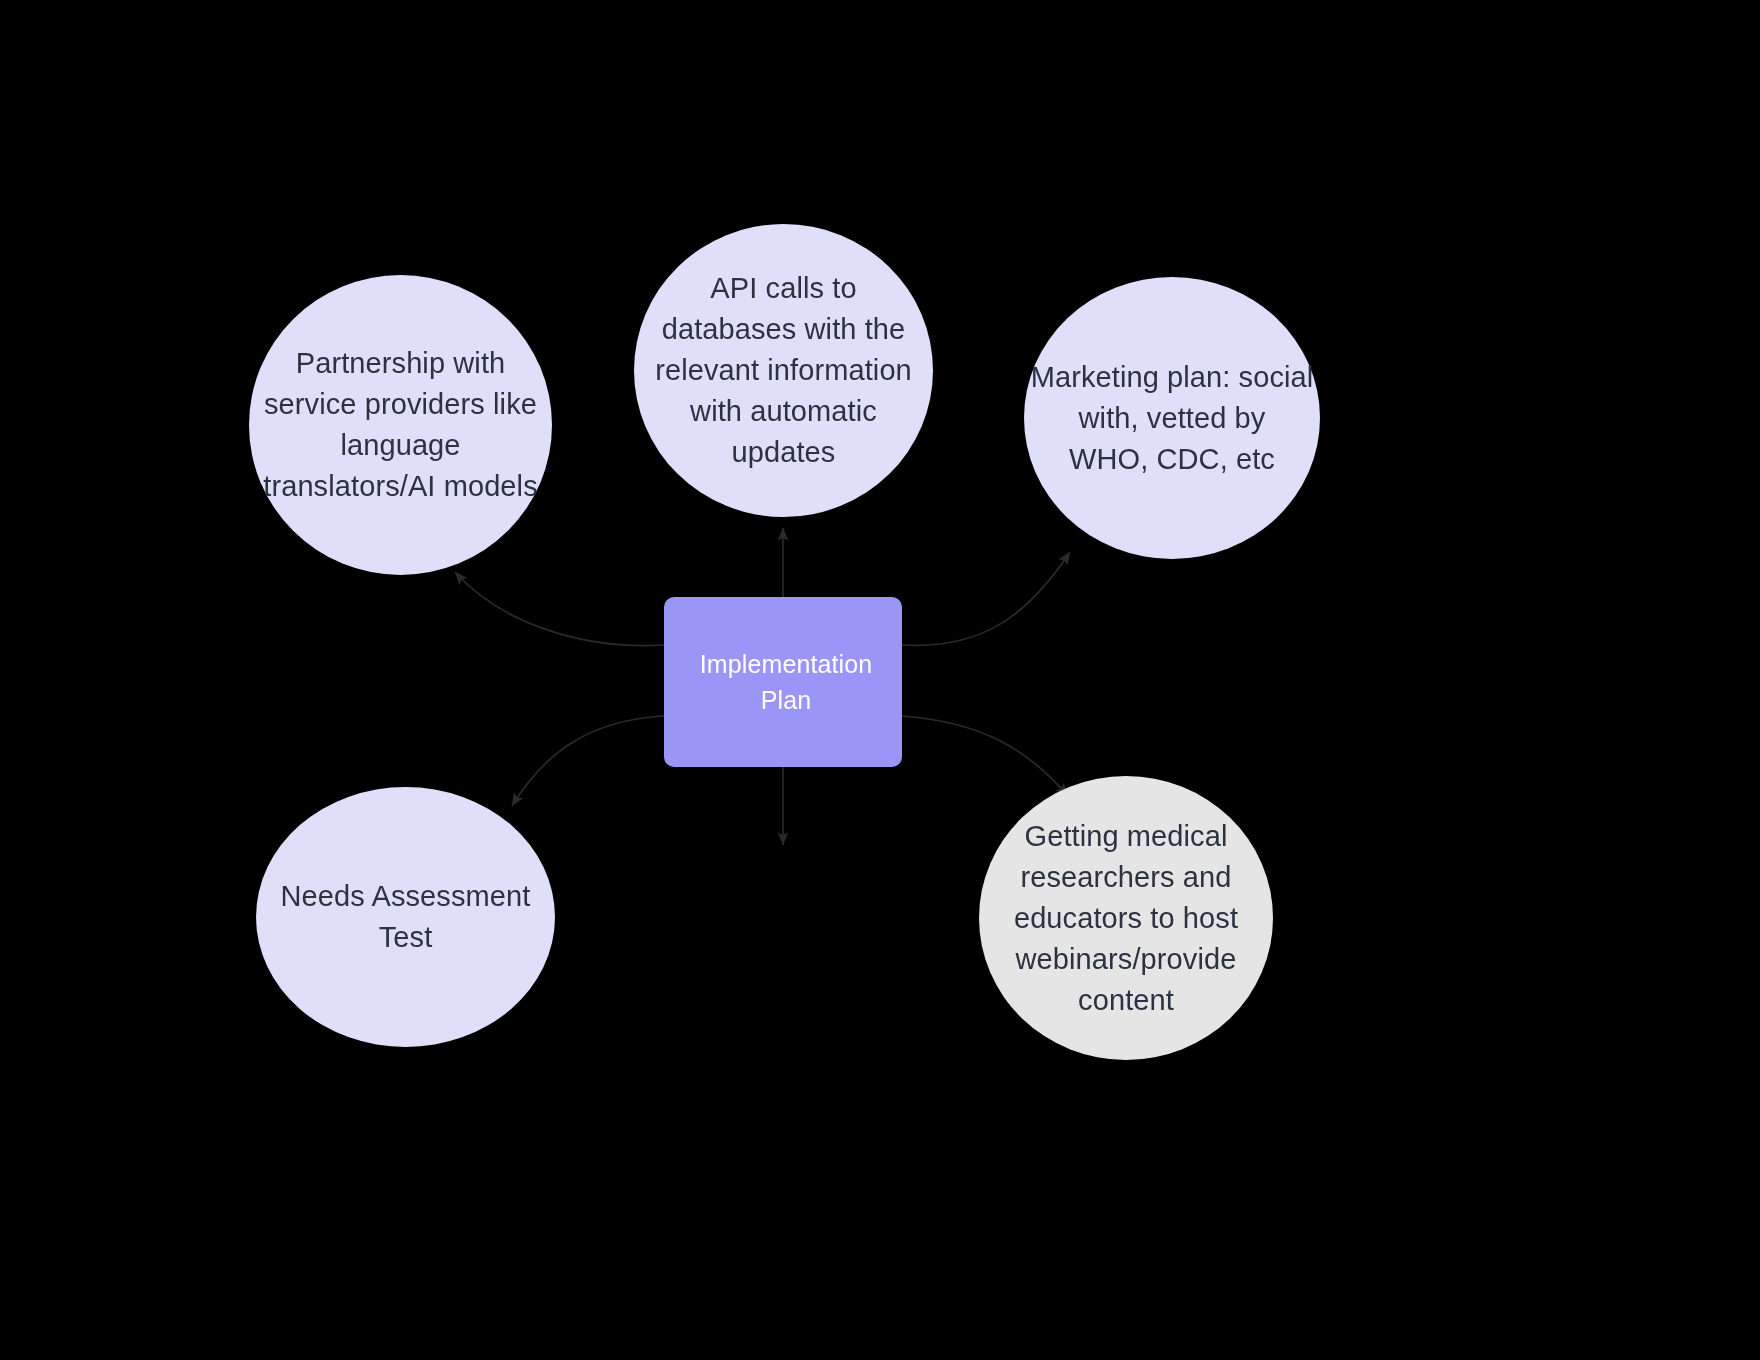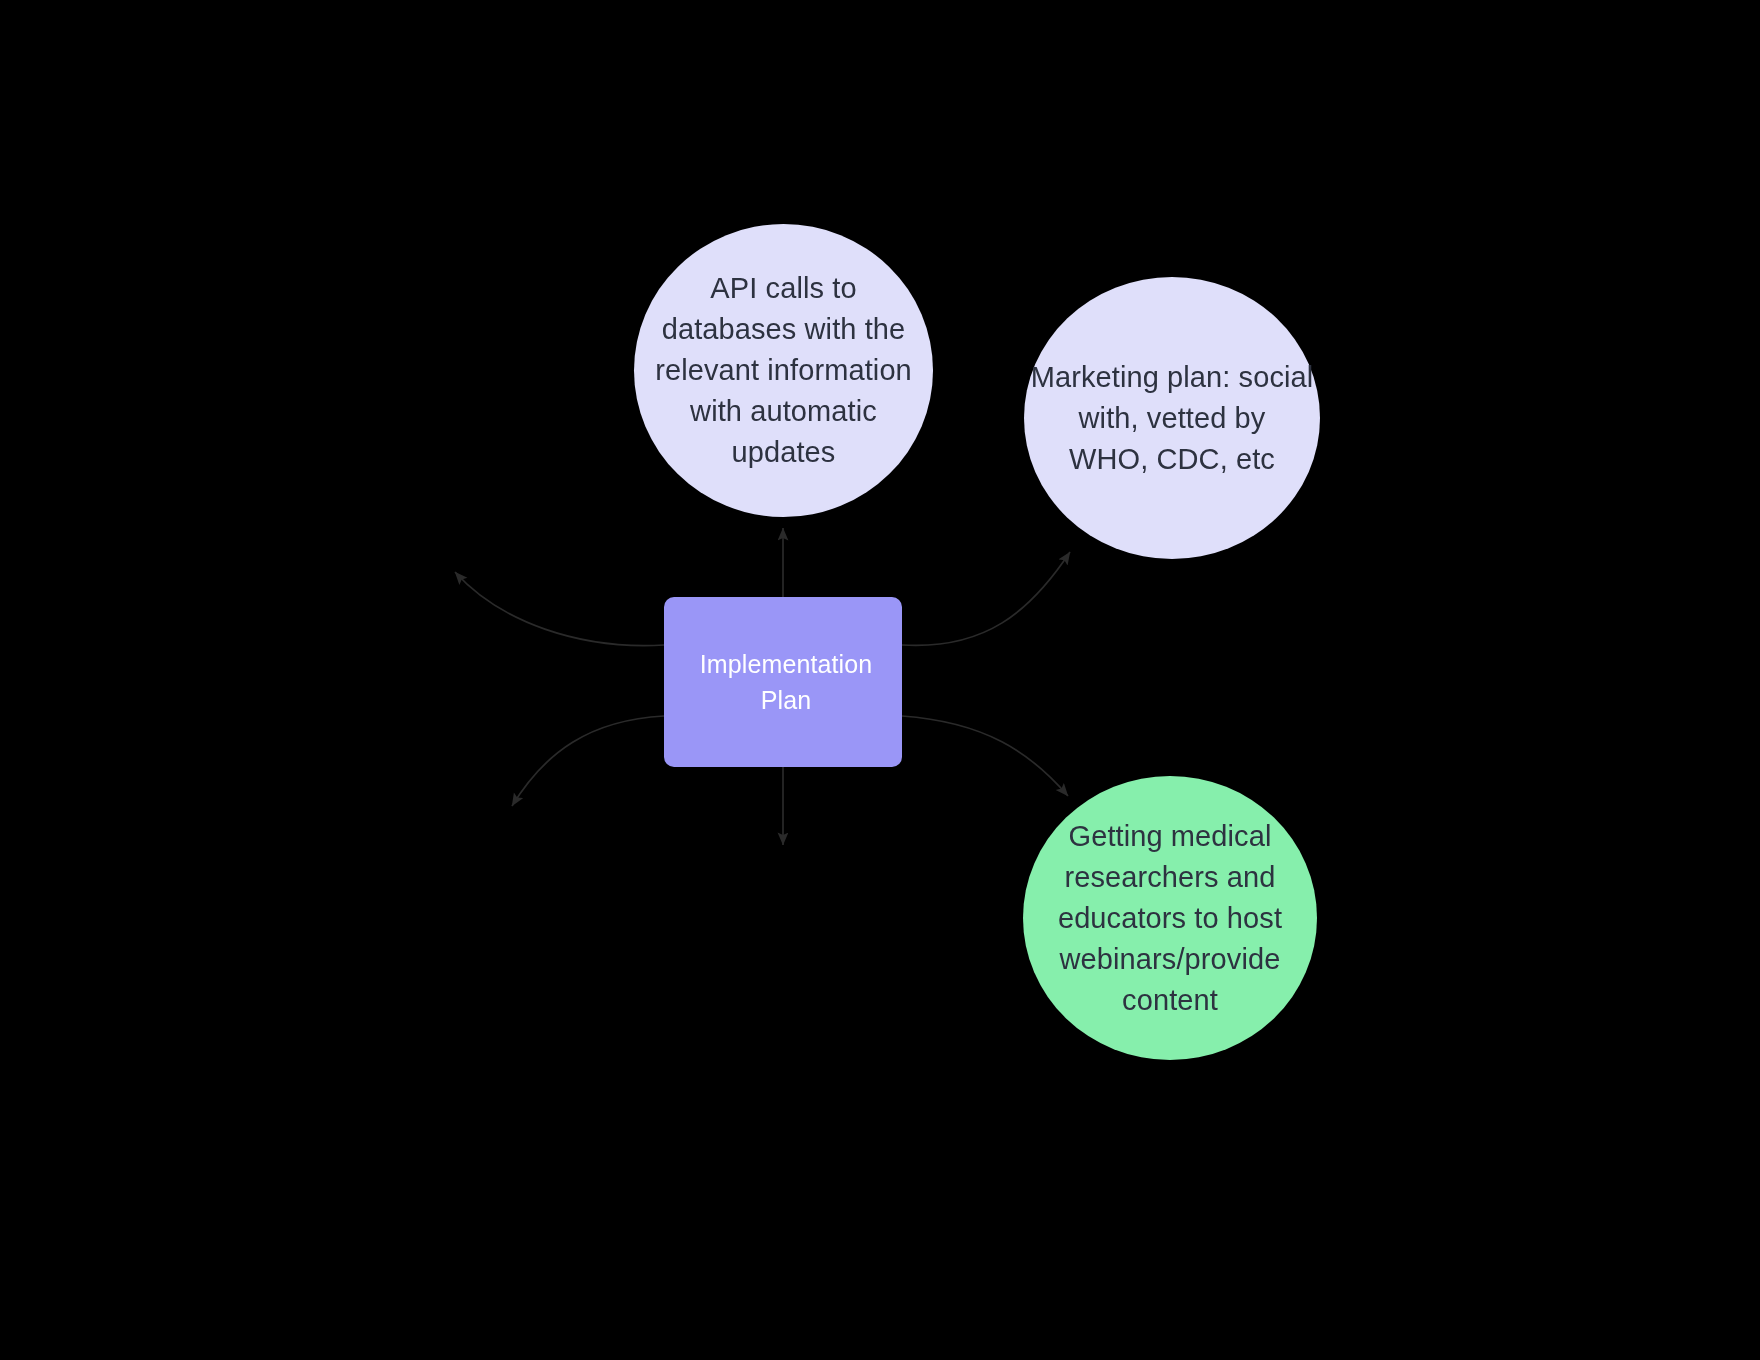--- a/index.html
+++ b/index.html
@@ -81,38 +81,48 @@
 
     <path d="M 902,645 C 985,650 1030,612 1070,552" fill="none" stroke="#2a2a2a" stroke-width="1.7" marker-end="url(#arrow)"></path>
 
     <path d="M 664,716 C 590,720 545,752 512,806" fill="none" stroke="#2a2a2a" stroke-width="1.7" marker-end="url(#arrow)"></path>
 
     <path d="M 783,767 L 783,845" fill="none" stroke="#2a2a2a" stroke-width="1.7" marker-end="url(#arrow)"></path>
 
     <path d="M 902,716 C 985,722 1030,752 1068,796" fill="none" stroke="#2a2a2a" stroke-width="1.7" marker-end="url(#arrow)"></path>
   </svg>
 
+  <div class="node ellipse" id="node-0" style="left: 249px; top: 275px; width: 303px; height: 300px; background: rgb(223, 223, 250);">
+    <span class="node-label" style="color: rgb(45, 50, 64);">Partnership with
+service providers like
+language
+translators/AI models</span>
+  </div>
 
   <div class="node ellipse" id="node-1" style="left: 634px; top: 224px; width: 299px; height: 293px; background: rgb(223, 223, 250);">
     <span class="node-label" style="color: rgb(45, 50, 64);">API calls to
 databases with the
 relevant information
 with automatic
 updates</span>
   </div>
 
   <div class="node ellipse" id="node-2" style="left: 1024px; top: 277px; width: 296px; height: 282px; background: rgb(223, 223, 250);">
     <span class="node-label" style="color: rgb(45, 50, 64);">Marketing plan: social
 with, vetted by
 WHO, CDC, etc</span>
   </div>
 
+  <div class="node ellipse" id="node-3" style="left: 256px; top: 787px; width: 299px; height: 260px; background: rgb(223, 223, 250);">
+    <span class="node-label" style="color: rgb(45, 50, 64);">Needs Assessment
+Test</span>
+  </div>
 
 
-  <div class="node ellipse" id="node-5" style="left: 1023px; top: 776px; width: 294px; height: 284px; background: #86efac;">
+  <div class="node ellipse" id="node-5" style="left: 979px; top: 776px; width: 294px; height: 284px; background: #e5e5e5;">
     <span class="node-label" style="color: rgb(45, 50, 64);">Getting medical
 researchers and
 educators to host
 webinars/provide
 content</span>
   </div>
 
   <div class="node center-box" id="node-center" style="left: 664px; top: 597px; width: 238px; height: 170px; background: rgb(154, 150, 247);">
     <span class="node-label" style="color: rgb(255, 255, 255);">Implementation
 Plan</span>

